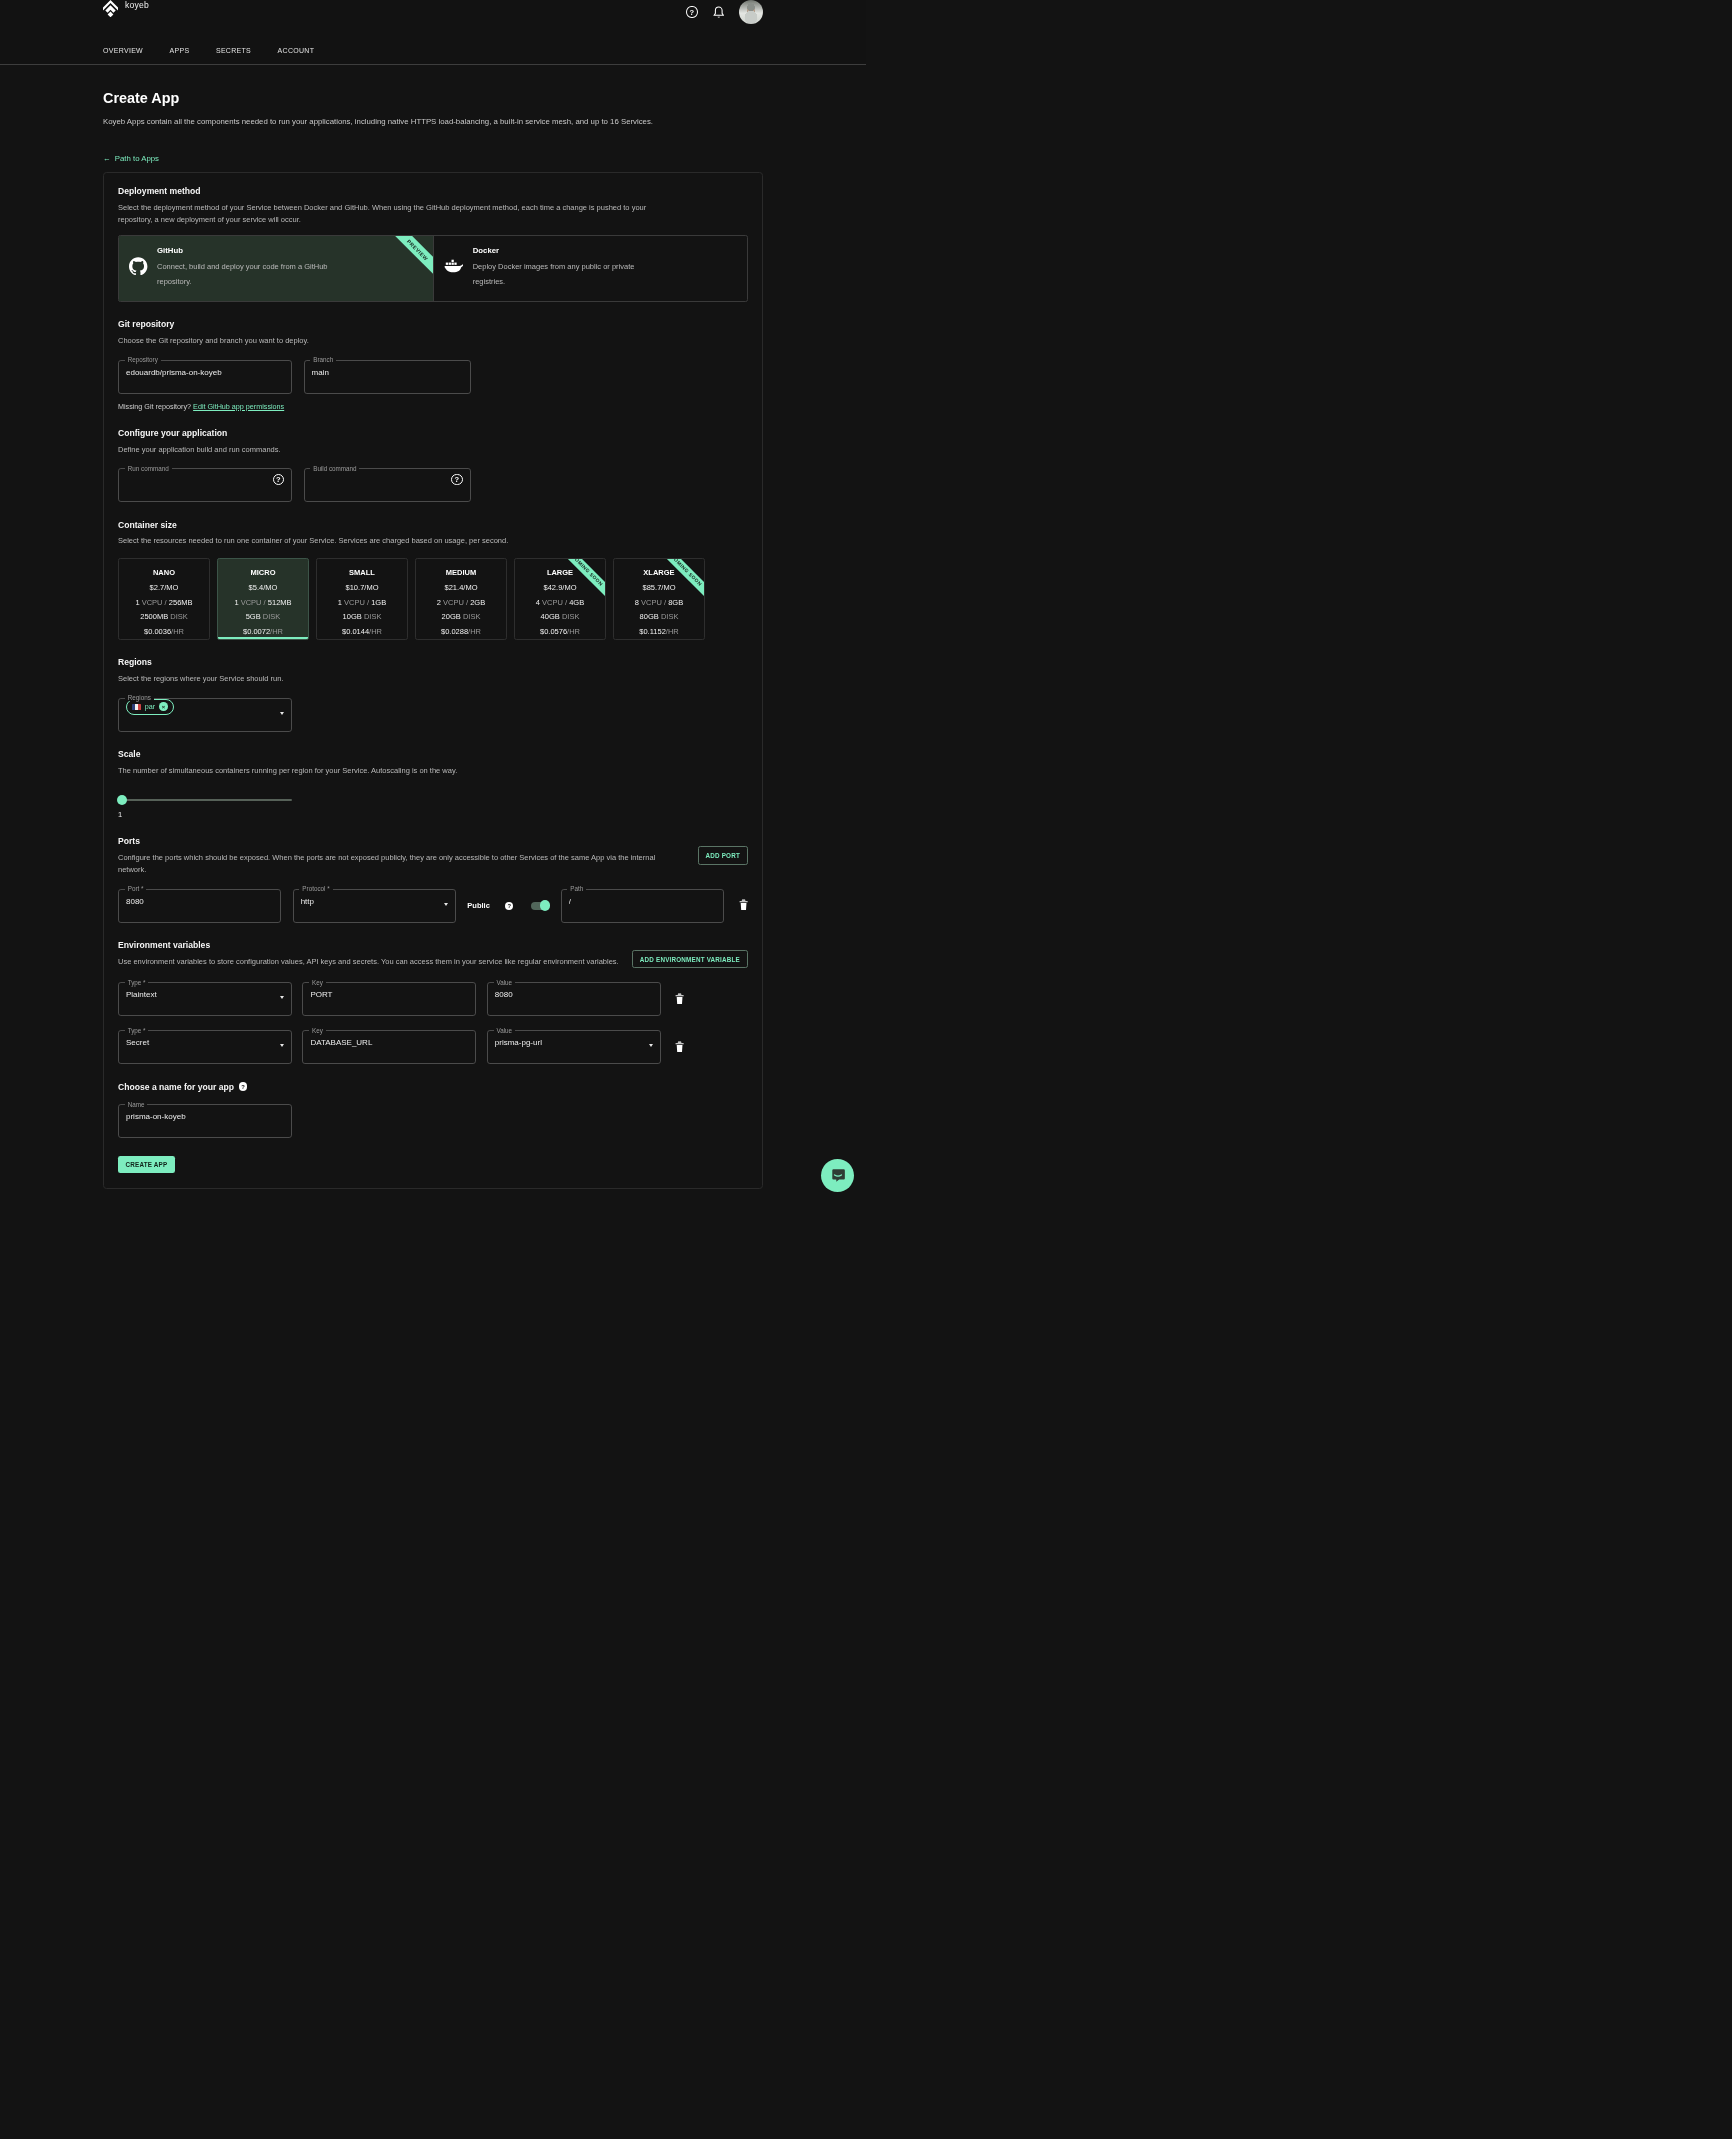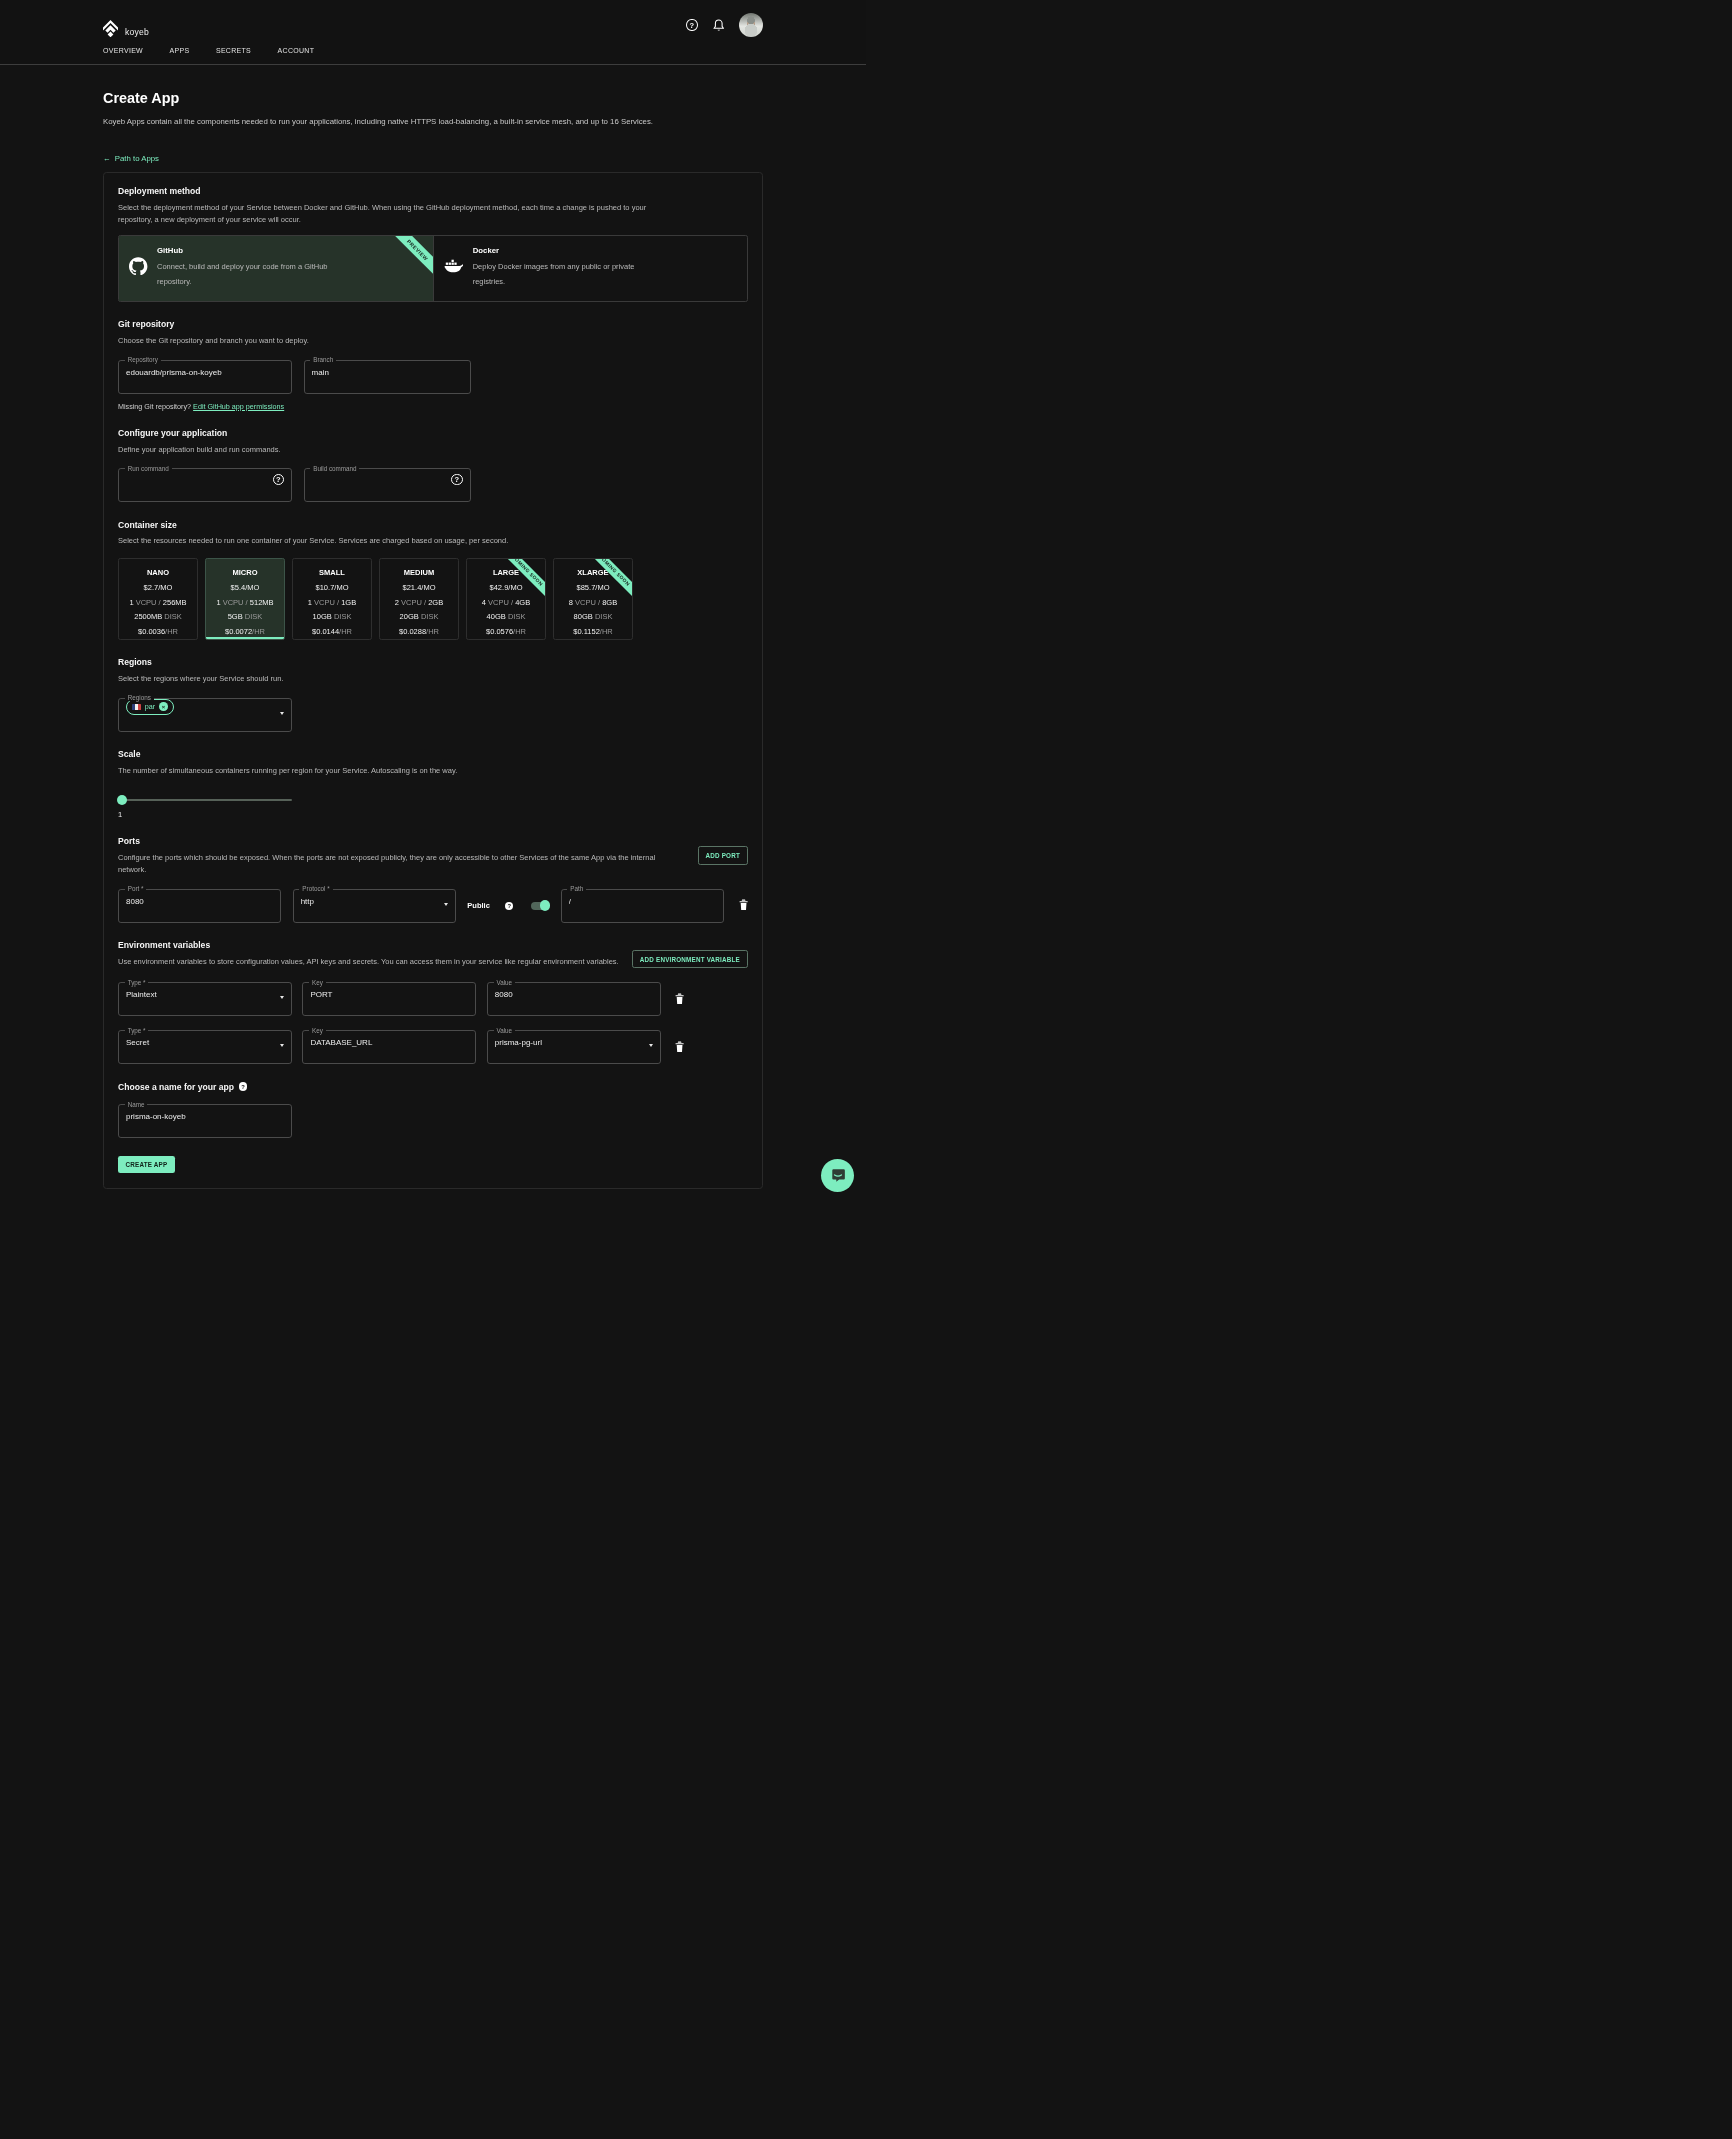--- a/index.html
+++ b/index.html
@@ -2,21 +2,21 @@
 <html style="font-size:9.2px"><head>
 <meta charset="utf-8">
 <style>
   * { margin:0; padding:0; box-sizing:border-box; }
   html,body { background:#131313; font-family:"Liberation Sans", sans-serif; color:#e8e8e8; }
   body { width:866px; min-height:1070px; position:relative; }
 
   
   header { border-bottom:0.6px solid #3d3d3d; background:#121212; }
   .hdr-inner { padding:0 103px; }
-  .brand-row { height:37px; display:flex; align-items:flex-end; }
+  .brand-row { height:37px; display:flex; align-items:flex-start; }
   .brand-name { font-size:8.6px; color:#f0f0f0; margin-left:7px; letter-spacing:0.2px; }
   .hdr-right { margin-left:auto; display:flex; align-items:center; gap:15px; }
   .icon-btn { background:none; border:none; cursor:pointer; display:flex; align-items:center; }
   .avatar { width:24px; height:24px; border-radius:50%; border:none; cursor:pointer;
     background:
       radial-gradient(circle at 50% 30%, #8a8f8a 0 18%, transparent 19%),
       radial-gradient(circle at 50% 72%, #c8ccc8 0 30%, transparent 31%),
       radial-gradient(circle at 50% 45%, #b5a08e 0 22%, transparent 23%),
       linear-gradient(180deg,#70756f 0%, #e4e6e2 55%, #cfd3cd 100%);
   }
@@ -55,21 +55,21 @@
   .select { cursor:pointer; }
   .select .val { font-size:8px; color:#ececec; }
   .qmark-o { margin-left:auto; width:11.5px; height:11.5px; border:1.2px solid #fff; border-radius:50%; color:#fff; font-size:7.5px; font-weight:700; display:flex; align-items:center; justify-content:center; flex:0 0 11.5px; }
   .qmark-f { width:8.6px; height:8.6px; background:#fff; border-radius:50%; color:#131313; font-size:5.8px; font-weight:700; display:inline-flex; align-items:center; justify-content:center; }
 
   .missing { font-size:7.2px; color:#cfcfcf; margin-top:8px; }
   .missing a { color:#7dedbf; text-decoration:underline; cursor:pointer; }
 
   
   .size-cards { display:flex; gap:7px; margin-top:10.4px; }
-  .size-card { width:80px; height:82px; border:0.6px solid #2e2e2e; border-radius:2.3px; text-align:center; padding-top:9.2px; position:relative; overflow:hidden; cursor:pointer; }
+  .size-card { width:92px; height:82px; border:0.6px solid #2e2e2e; border-radius:2.3px; text-align:center; padding-top:9.2px; position:relative; overflow:hidden; cursor:pointer; }
   .size-card.selected { background:#263329; border-color:#3c5448; }
   .size-card.selected::after { content:""; position:absolute; bottom:0; left:0; right:0; height:1.7px; background:#7dedbf; }
   .size-name { font-size:7.5px; font-weight:700; color:#fff; }
   .size-row { font-size:7.5px; color:#f1f1f1; margin-top:5.8px; }
   .size-row .dim { color:#9a9a9a; }
   .size-card .ribbon { top:7px; right:-21px; padding:2.3px 18.4px; font-size:4.9px; }
 
   
   .region-chip { display:inline-flex; align-items:center; gap:4px; border:0.6px solid #7dedbf; border-radius:8px; padding:2.3px 5.2px; cursor:pointer; }
   .flag { width:8.6px; height:6.3px; background:linear-gradient(90deg,#2c3e7a 0 33%,#f2f2f2 33% 66%,#cf4444 66% 100%); border-radius:0.6px; }

